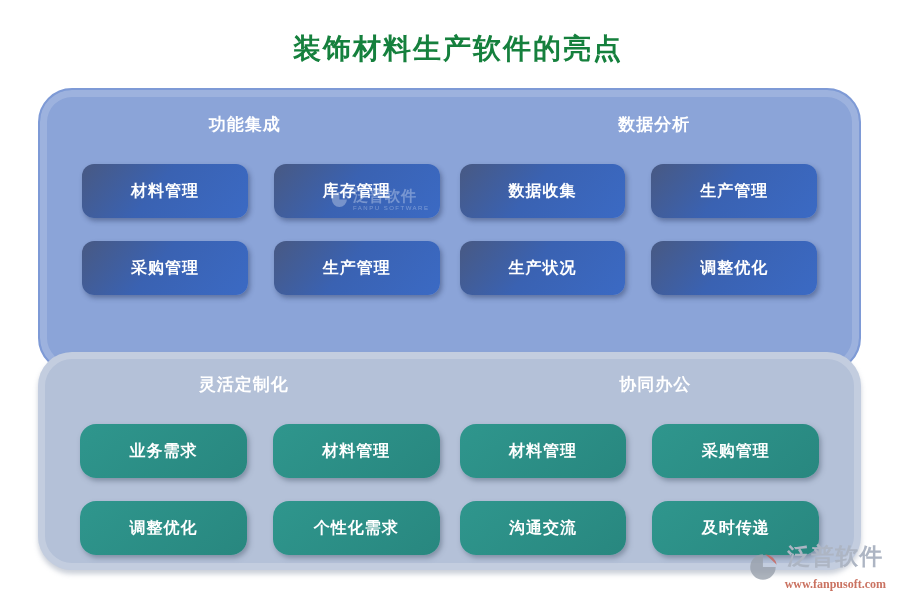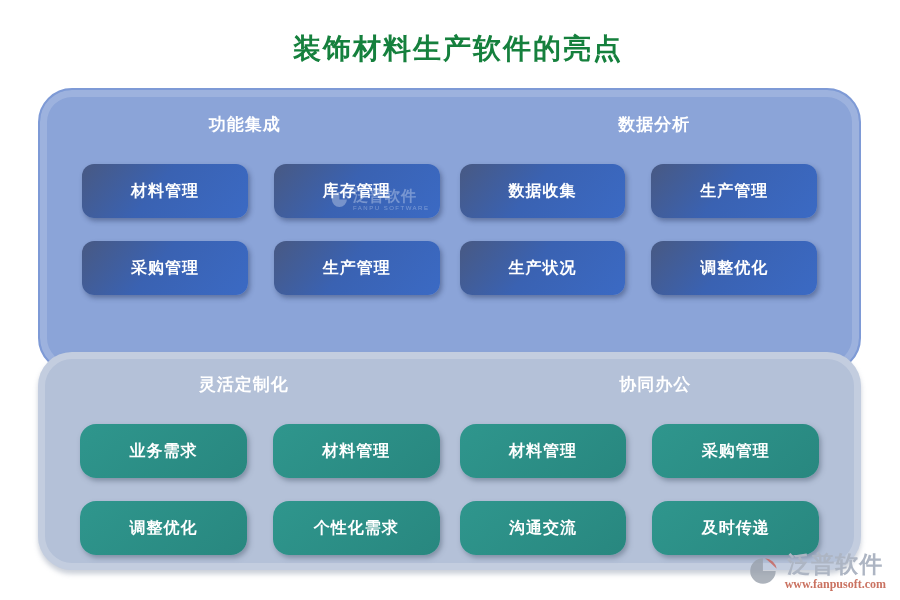--- a/index.html
+++ b/index.html
@@ -52,21 +52,21 @@
   .wm-textcol { display:flex; flex-direction:column; line-height:1; color:#eaf0fa; }
   .wm-main { font-size:15px; font-weight:bold; letter-spacing:1px; }
   .wm-sub { font-size:6px; letter-spacing:1.5px; margin-top:2px; }
   .footer-logo {
     position:absolute; right:14px; bottom:10px; display:flex; align-items:center; gap:4px;
   }
   .footer-textcol { display:flex; flex-direction:column; align-items:center; line-height:1; }
   .footer-name { font-size:23px; font-weight:bold; color:#adb5c3; letter-spacing:1px; }
   .footer-url {
     font-family:"Liberation Serif","DejaVu Serif",serif;
-    font-size:12px; font-weight:bold; color:#ca7261; margin-top:2px;
+    font-size:12px; font-weight:bold; color:#ca7261; margin-top:10px;
   }
 </style>
 </head>
 <body>
 
 <div class="canvas">
 
   <h1 class="page-title">装饰材料生产软件的亮点</h1>
 
   <section class="panel panel-top">

